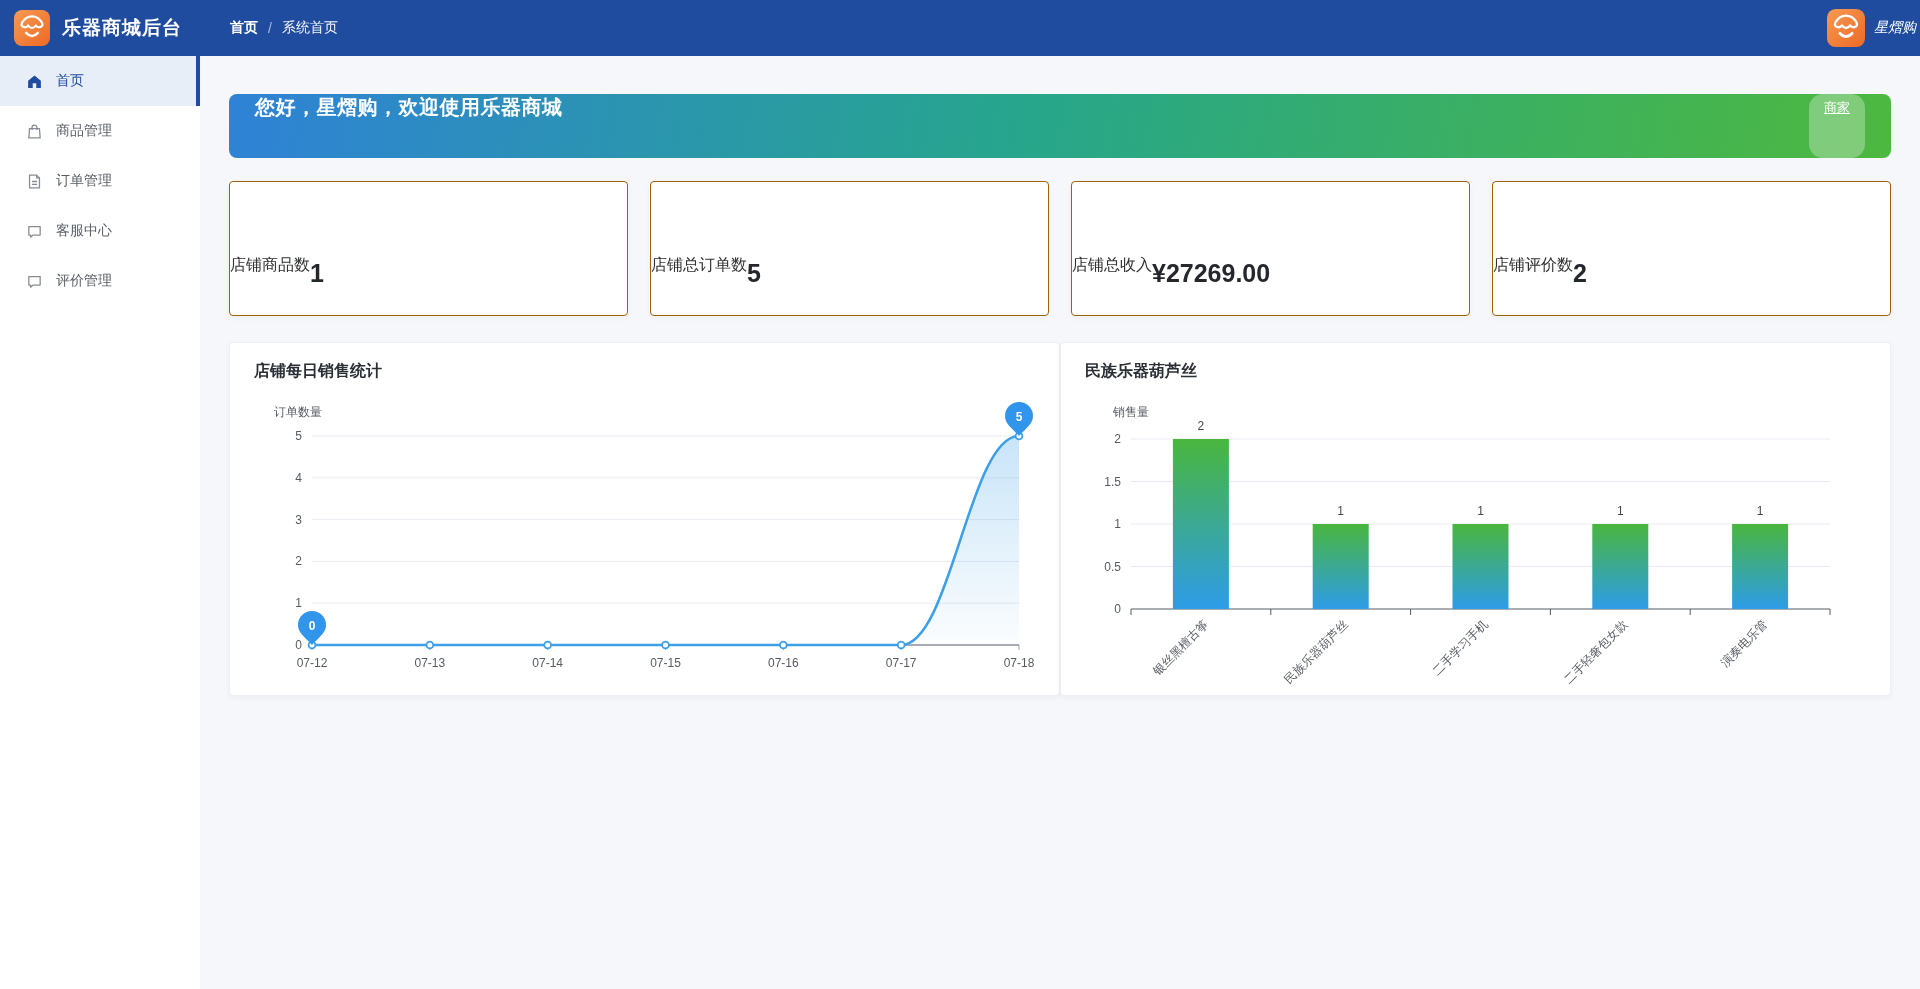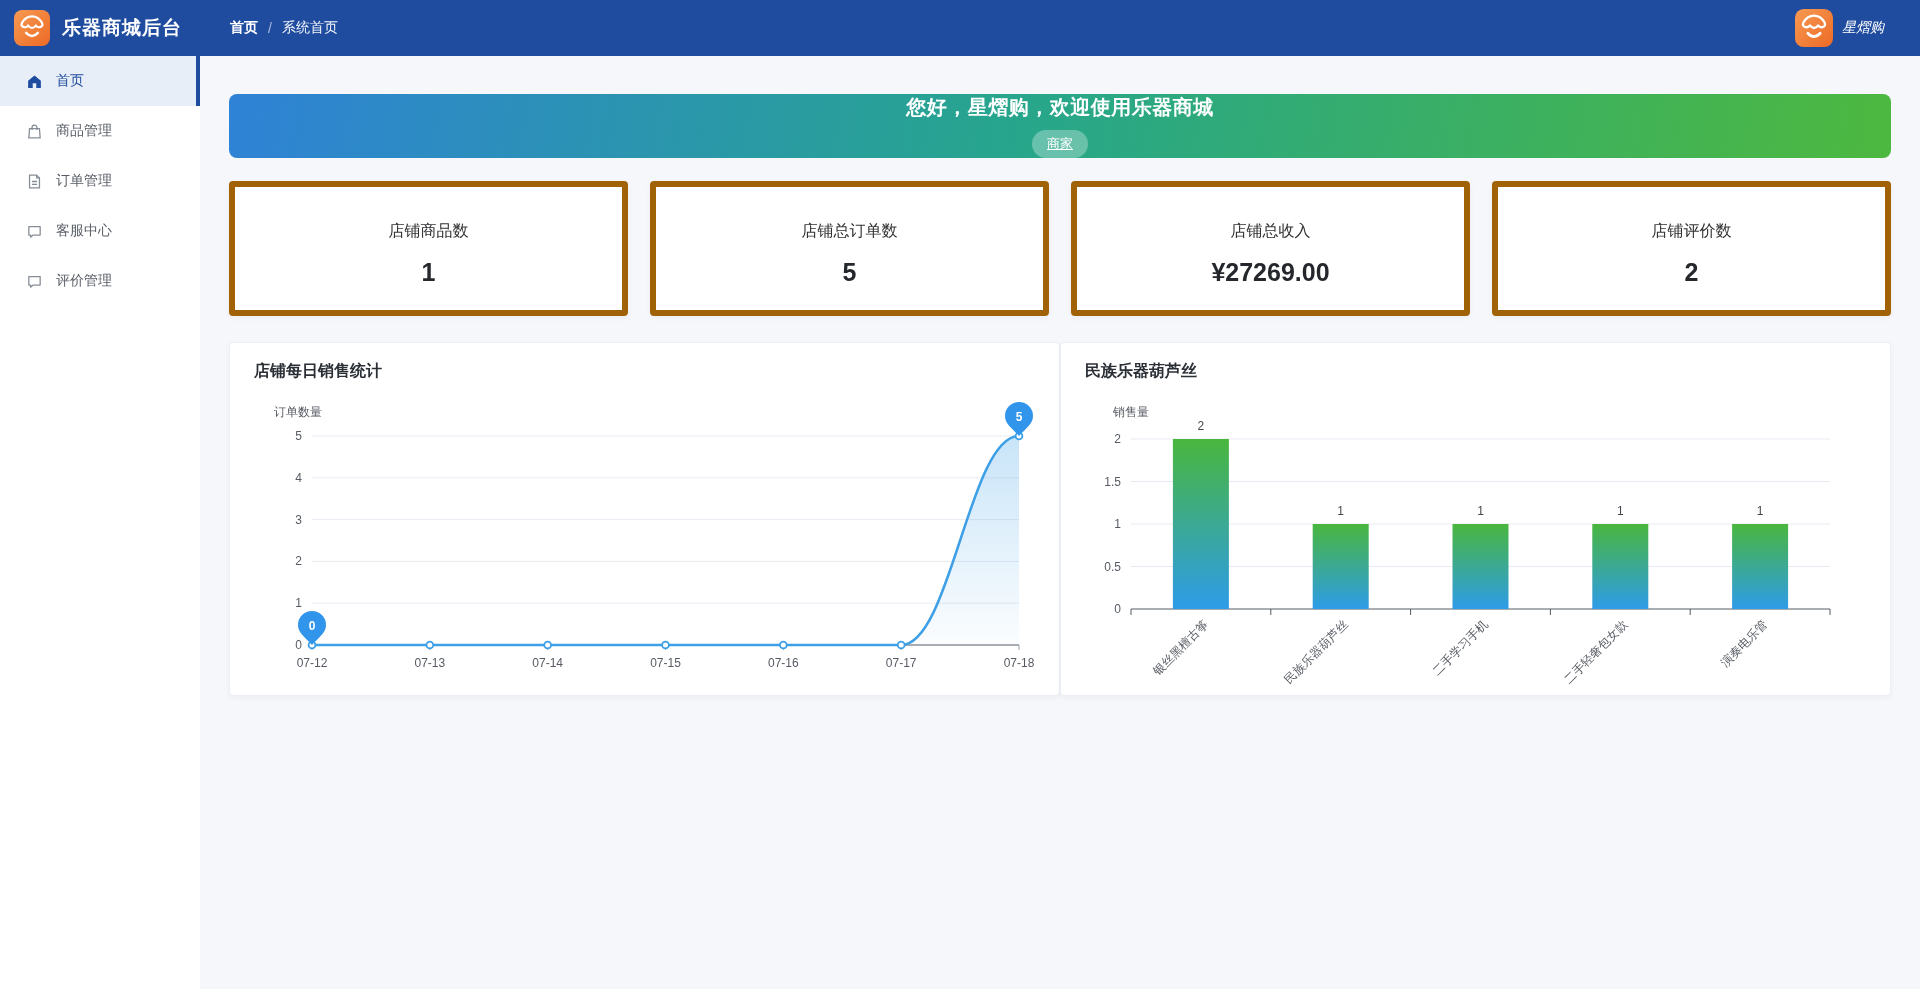--- a/index.html
+++ b/index.html
@@ -1,20 +1,20 @@
 <!DOCTYPE html>
 <html><head>
 <meta charset="utf-8">
 <style>
   * { margin:0; padding:0; box-sizing:border-box; }
   html,body { width:1920px; height:989px; overflow:hidden;
     font-family:"Liberation Sans","DejaVu Sans",sans-serif; background:#f5f7fa; }
 
   
-  .navbar { height:56px; background:#1f4c9f; display:flex; align-items:center; padding:0 36px 0 14px; }
+  .navbar { height:56px; background:#1f4c9f; display:flex; align-items:center; padding:0 4px 0 14px; }
   .logo-badge { width:36px; height:36px; border-radius:9px; flex:0 0 auto; }
   .nav-title { color:#fff; font-size:19px; font-weight:700; margin-left:12px; letter-spacing:1px; }
   .breadcrumb { display:flex; align-items:center; margin-left:48px; gap:10px; font-size:14px; }
   .crumb-main { color:#fff; font-weight:700; cursor:pointer; }
   .crumb-sep { color:rgba(255,255,255,.6); }
   .crumb-cur { color:rgba(255,255,255,.95); }
   .nav-spacer { flex:1; }
   .user-box { display:flex; align-items:center; gap:9px; cursor:pointer; }
   .avatar-badge { width:38px; height:38px; border-radius:9px; }
   .user-name { color:#fff; font-size:14px;font-style:italic; }
@@ -22,31 +22,31 @@
   
   .layout { display:flex; height:933px; }
   .sidebar { width:200px; background:#fff; flex:0 0 auto; padding-top:0; }
   .menu-item { height:50px; display:flex; align-items:center; padding-left:26px; gap:13px;
     font-size:14px; color:#595e66; cursor:pointer; }
   .menu-item svg { flex:0 0 auto; }
   .menu-item.active { background:#e8eef7; color:#1f4c9f; border-right:4px solid #1f4c9f; font-weight:500; }
   .main { flex:1; padding:38px 29px 0 29px; overflow:hidden; }
 
   
-  .banner { height:64px; border-radius:8px; display:flex; align-items:center;
-    padding:0 26px; background:linear-gradient(100deg,#2f82d6 0%,#27a68b 48%,#4db83f 100%);flex-direction:column; }
+  .banner { height:64px; border-radius:8px; display:flex; 
+    padding:0 26px; background:linear-gradient(100deg,#2f82d6 0%,#27a68b 48%,#4db83f 100%); }
   .banner-text { color:#fff; font-size:20px; font-weight:700; letter-spacing:.5px; }
   .banner-spacer { flex:1; }
   .role-badge { background:rgba(255,255,255,.3); color:#fff; font-size:13px;
     padding:5px 15px; border-radius:14px;text-decoration:underline; }
 
   
   .stats-row { display:flex; gap:22px; margin-top:23px; }
-  .stat-card { flex:1; height:135px; background:#fff; border:6px solid #a16207; border-radius:4px;
-    box-shadow:0 2px 6px rgba(31,45,61,.04); display:flex; flex-direction:column;
+  .stat-card { flex:1; height:135px; background:#fff; border:1px solid #a16207; border-radius:4px;
+    box-shadow:0 2px 6px rgba(31,45,61,.04); display:flex; flex-direction:row;
     align-items:center; padding-top:34px; }
   .stat-label { font-size:16px; color:#303133; }
   .stat-value { font-size:25px; font-weight:700; color:#24272c; margin-top:16px; }
 
   
   .charts-row { display:flex; margin-top:26px; }
   .chart-card { flex:1; height:354px; background:#fff; border:1px solid #ebeef5; border-radius:4px;
     box-shadow:0 2px 6px rgba(31,45,61,.04); padding:18px 24px; }
   .chart-title { font-size:16px; font-weight:600; color:#2b2f36; }
   .chart-svg { margin-top:4px;text-align:center; }

